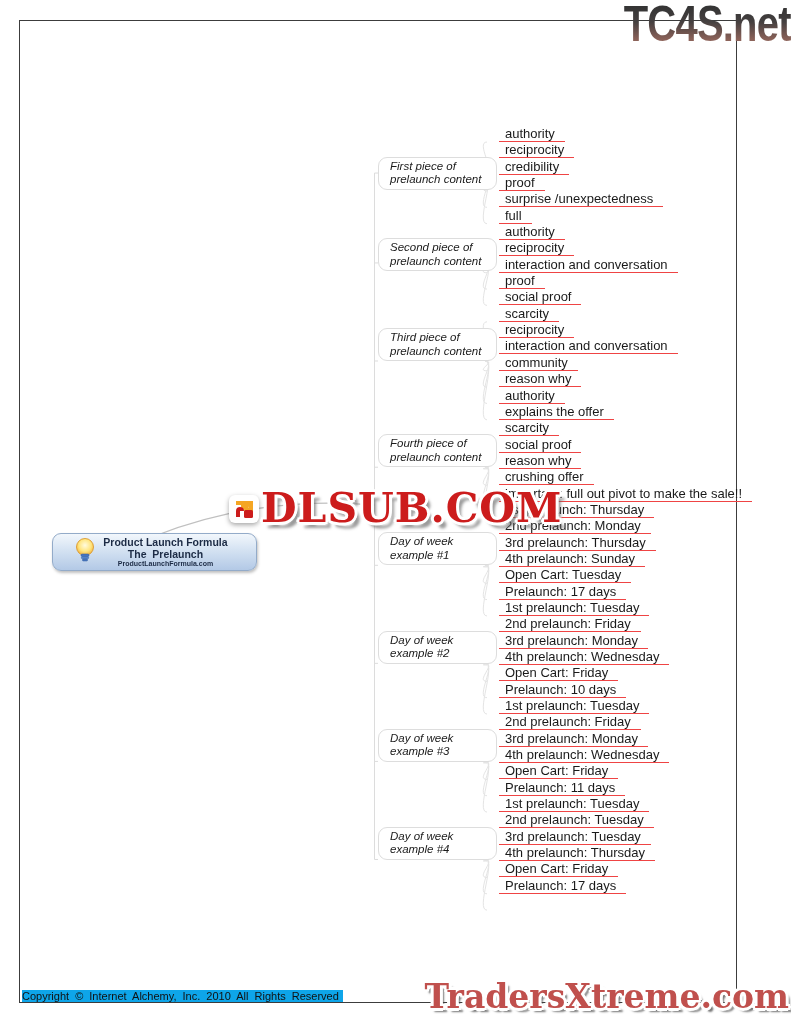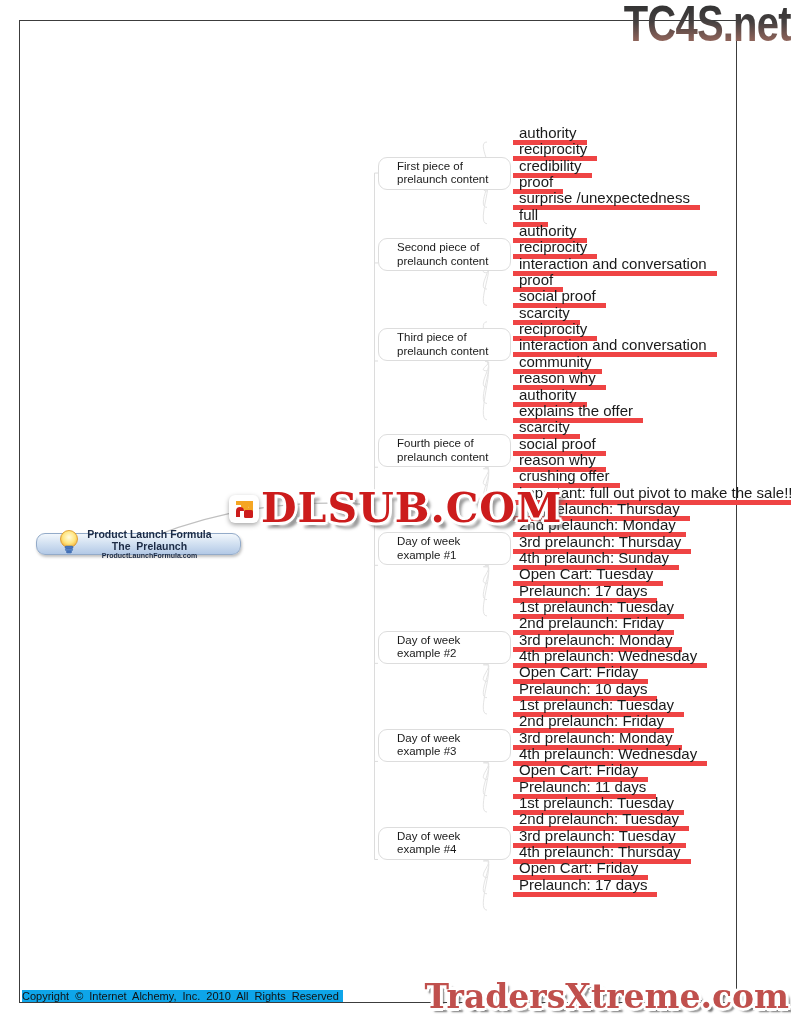--- a/index.html
+++ b/index.html
@@ -43,44 +43,44 @@
     font-family:"DejaVu Serif", serif;font-weight:bold;
     font-size:33px;line-height:1;
     color:#c0504d;
     text-shadow:
       -2px -2px 0 #fff, 2px -2px 0 #fff, -2px 2px 0 #fff, 2px 2px 0 #fff,
       -3px 0 0 #fff, 3px 0 0 #fff, 0 -3px 0 #fff, 0 3px 0 #fff,
       4px 4px 2px rgba(70,70,70,.75);
   }
   
   .central{
-    position:absolute;left:36px;top:533px;width:205px;height:22px;z-index:3;
+    position:absolute;left:52px;top:533px;width:205px;height:38px;z-index:3;
     display:flex;align-items:center;padding:0 21px;box-sizing:border-box;
     border:1px solid #93abc9;border-radius:9px;
     background:linear-gradient(#f2f7fc 0%, #d4e2f2 45%, #b3c9e6 100%);
     box-shadow:1px 2px 3px rgba(0,0,0,.25);
   }
   .central .txt{flex:1;text-align:center;color:#1c2b45;}
   .central .l1,.central .l2{font-size:10.5px;font-weight:bold;line-height:12px;white-space:pre;}
   .central .l3{font-size:7px;font-weight:bold;line-height:8px;}
   
   #connectors{position:absolute;left:0;top:0;z-index:1;}
   #branches{position:absolute;left:378px;top:124px;z-index:2;}
   .group{display:flex;}
   .topic-box{
     align-self:center;flex:0 0 auto;width:95px;
     border:1px solid #ddd;border-radius:9px;background:#fff;
-    padding:2px 18px;margin-right:2px;
-    font-size:11.5px;line-height:13.5px;color:#1a1a1a;white-space:pre-line;
+    padding:2px 11px;margin-right:2px;
+    font-size:11.5px;line-height:13.5px;color:#1a1a1a;white-space:pre-line;font-style:italic;
   }
   .items{flex:1 1 auto;}
   .leaf{height:16.35px;}
   .leaf span{
-    display:inline-block;font-size:15px;line-height:14px;color:#1a1a1a;
-    border-bottom:5px solid #ef4444;padding:1px 10px 0 6px;white-space:pre;
+    display:inline-block;font-size:13px;line-height:14px;color:#1a1a1a;
+    border-bottom:1px solid #ef4444;padding:1px 10px 0 6px;white-space:pre;
   }
   
   .copyright{
     position:absolute;left:22px;top:990px;z-index:4;
     font-size:11px;color:#111;word-spacing:3px;background:#0ea5e9;padding-right:4px;
   }
 </style>
 </head>
 <body>
 

